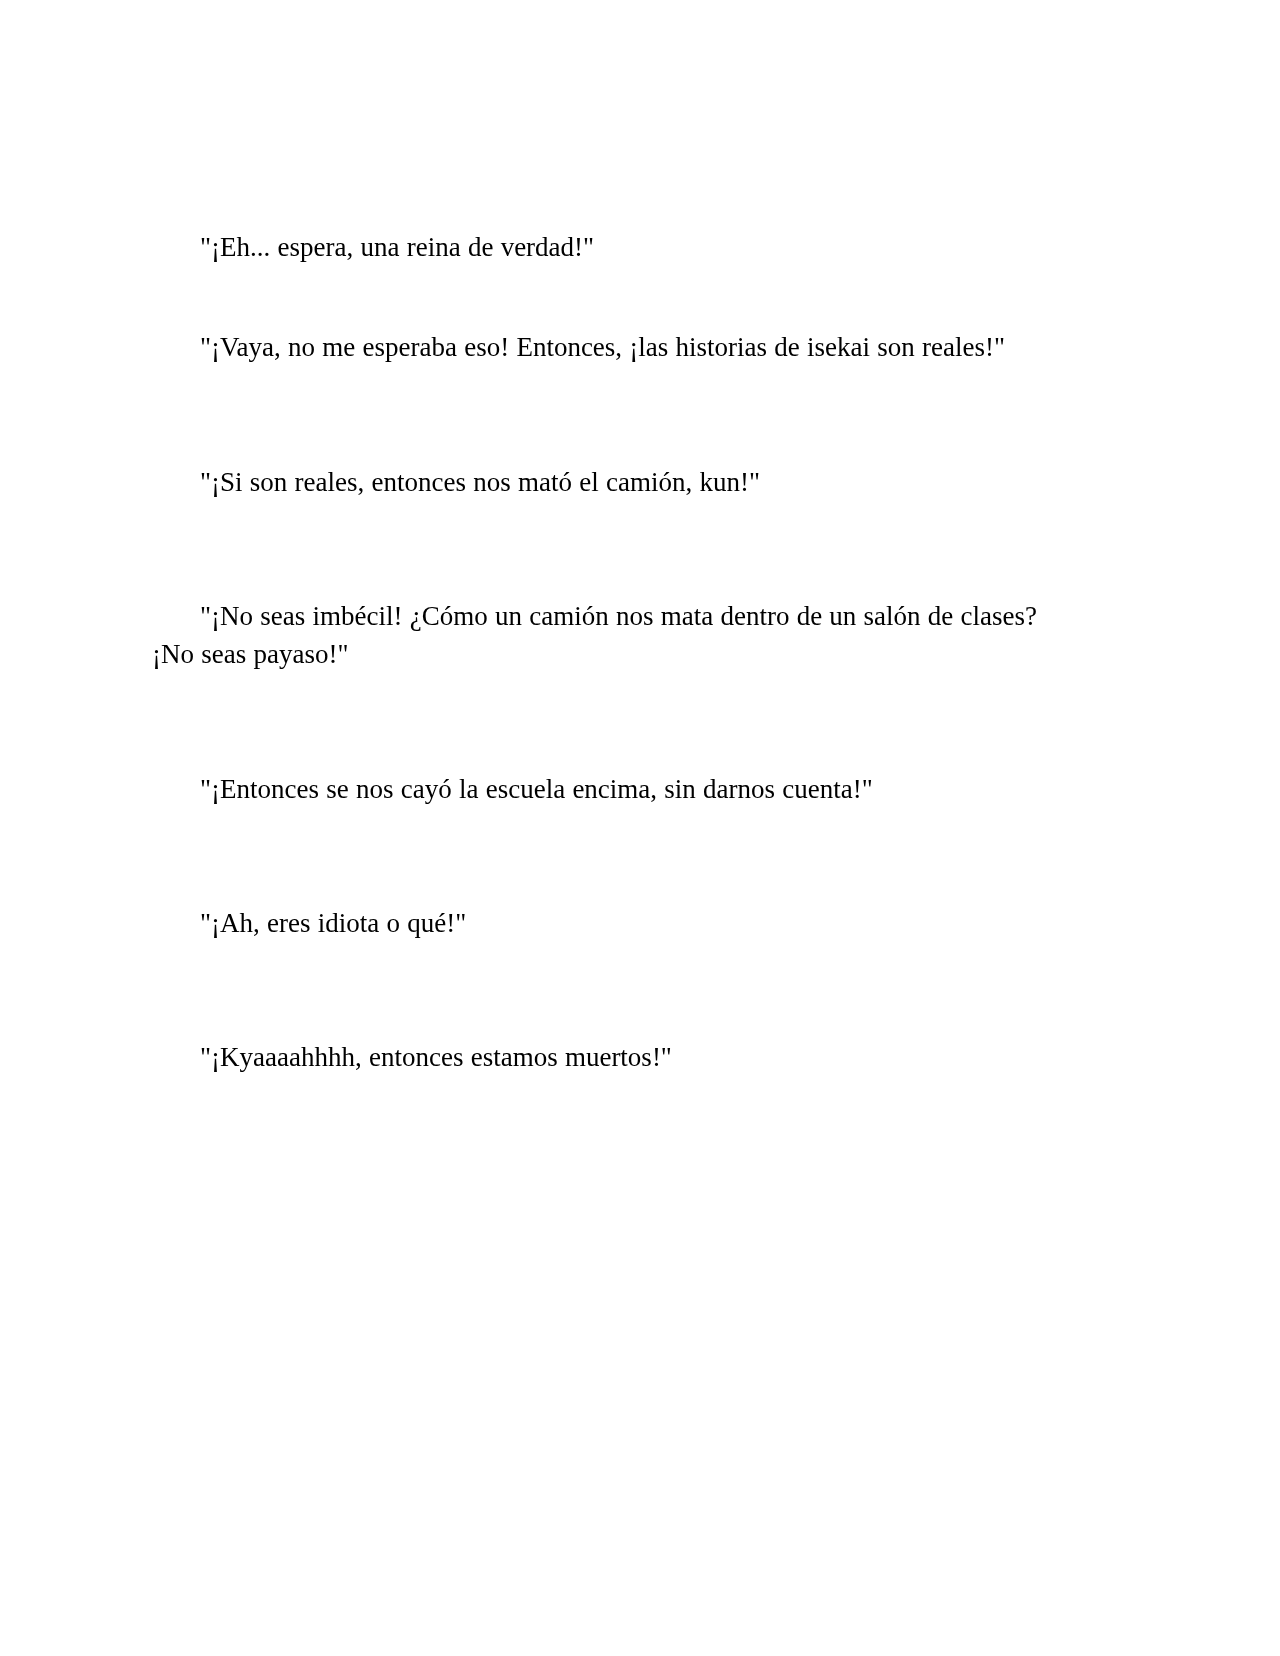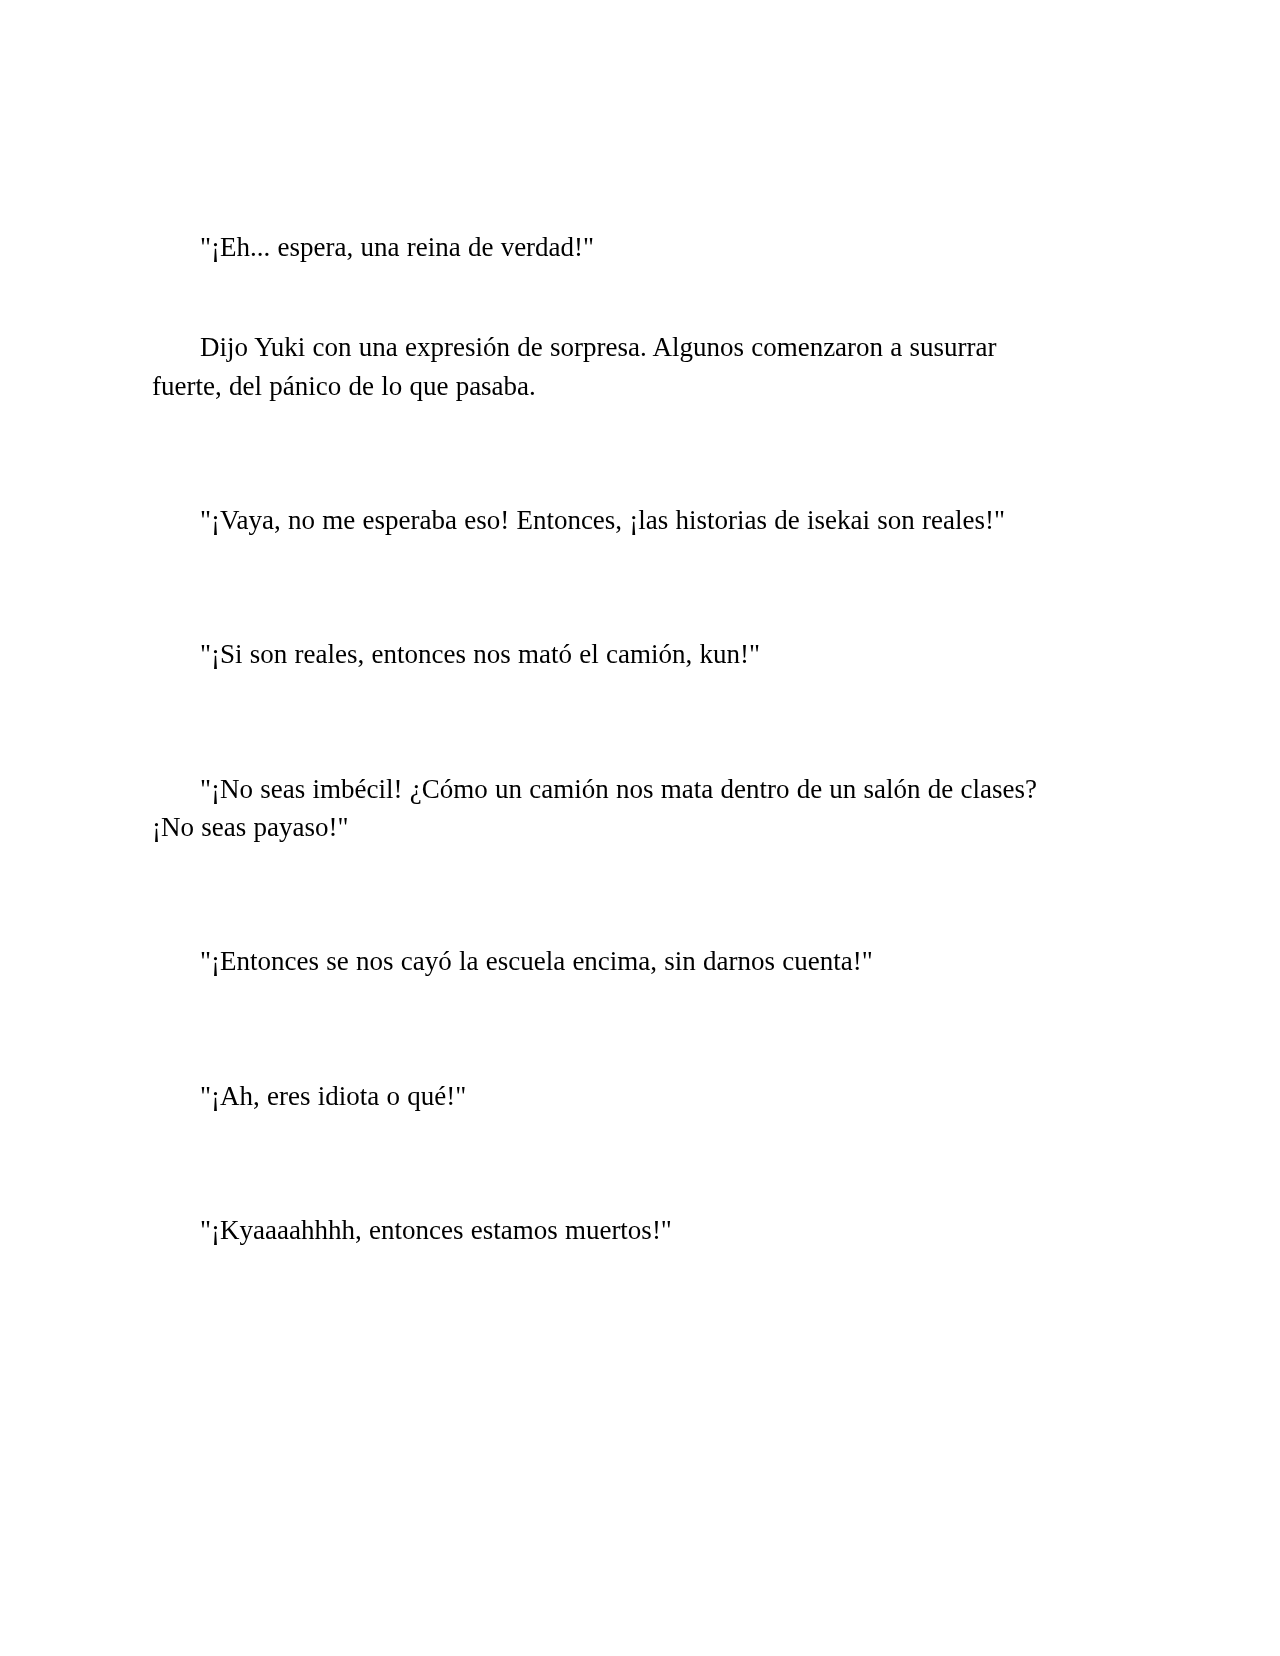--- a/index.html
+++ b/index.html
@@ -34,21 +34,20 @@
   .para.gap-large {
     margin-bottom: 96px;
   }
 </style>
 </head>
 <body>
 
 <div class="page">
   <div class="doc-body">
     <p class="para">"¡Eh... espera, una reina de verdad!"</p>
-    <p class="para gap-large">Dijo Yuki con una expresión de sorpresa. Algunos comenzaron a susurrar fuerte, del pánico de lo que pasaba.</p>
     <p class="para gap-large">"¡Vaya, no me esperaba eso! Entonces, ¡las historias de isekai son reales!"</p>
     <p class="para gap-large">"¡Si son reales, entonces nos mató el camión, kun!"</p>
     <p class="para gap-large">"¡No seas imbécil! ¿Cómo un camión nos mata dentro de un salón de clases? ¡No seas payaso!"</p>
     <p class="para gap-large">"¡Entonces se nos cayó la escuela encima, sin darnos cuenta!"</p>
     <p class="para gap-large">"¡Ah, eres idiota o qué!"</p>
     <p class="para">"¡Kyaaaahhhh, entonces estamos muertos!"</p>
   </div>
 </div>
 
 </body></html>

